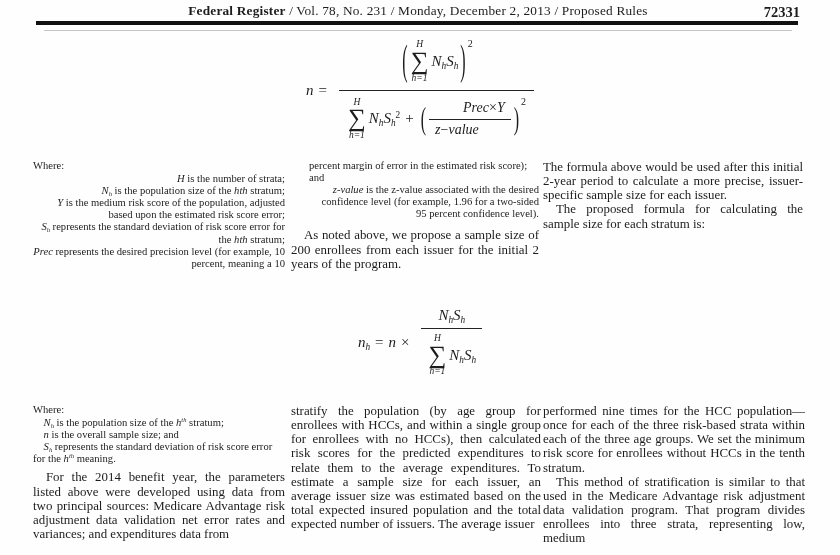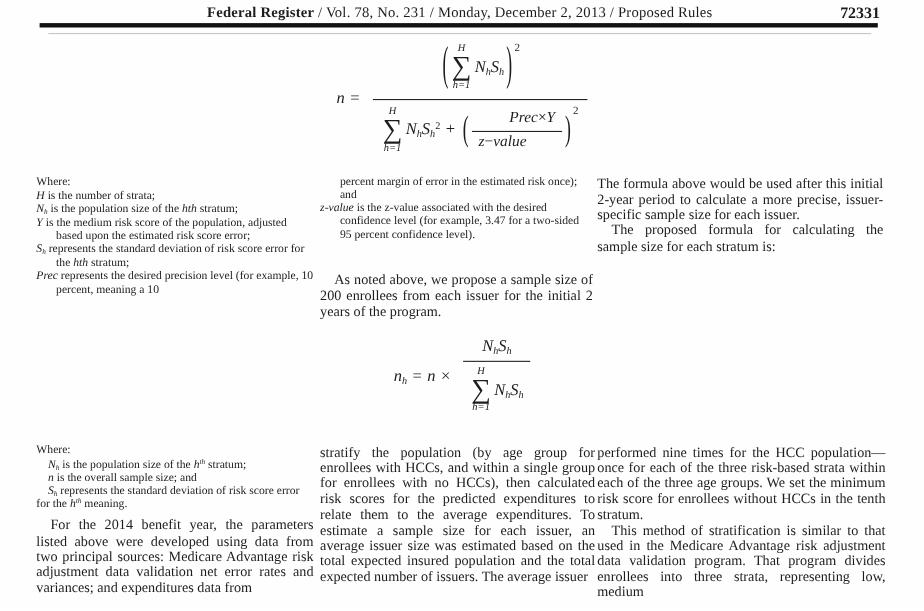--- a/index.html
+++ b/index.html
@@ -45,25 +45,25 @@
   .sup2 { align-self:flex-start; font-size:10px; font-style:normal; margin-top:-1px; }
   .main2 > .num { padding:0 6px 4px; }
   .main2 > .den { padding:4px 6px 0; }
 
   
   .col { position:absolute; }
   .small { font-size:10.6px; line-height:12.1px; text-align:left; }
   .body  { font-size:12.9px; line-height:14.15px; text-align:justify; }
   p { margin:0; }
   .wlabel { margin-bottom:1px; }
-  .def  { padding-left:1.7em; text-indent:-1.7em; }
+  .def  { padding-left:1.7em; text-indent:-1.7em;text-align:right; }
   .cont { padding-left:1.7em; }
   .def2 { text-indent:1em; }
   .p-indent { text-indent:1em; }
-  .mt-para { margin-top:27px; }
+  .mt-para { margin-top:8px; }
   .mt-para2 { margin-top:5px; }
 </style>
 </head>
 <body>
 
 <div class="page">
 
   <div class="header">
     <div class="header-center"><span class="journal">Federal Register</span><span> / Vol. 78, No. 231 / Monday, December 2, 2013 / Proposed Rules</span></div>
     <div class="pagenum">72331</div>
@@ -107,22 +107,22 @@
   <div class="col small" style="left:33px; top:160px; width:252px;">
     <p class="wlabel">Where:</p>
     <p class="def"><i>H</i><span> is the number of strata;</span></p>
     <p class="def"><i>N</i><sub>h</sub><span> is the population size of the </span><i>hth</i><span> stratum;</span></p>
     <p class="def"><i>Y</i><span> is the medium risk score of the population, adjusted based upon the estimated risk score error;</span></p>
     <p class="def"><i>S</i><sub>h</sub><span> represents the standard deviation of risk score error for the </span><i>hth</i><span> stratum;</span></p>
     <p class="def"><i>Prec</i><span> represents the desired precision level (for example, 10 percent, meaning a 10</span></p>
   </div>
 
   <div class="col small" style="left:291px; top:160px; width:248px;">
-    <p class="cont">percent margin of error in the estimated risk once); and</p>
-    <p class="def"><i>z-value</i><span> is the z-value associated with the desired confidence level (for example, 3.47 for a two-sided 95 percent confidence level).</span></p>
+    <p class="cont">percent margin of error in the estimated risk score); and</p>
+    <p class="def"><i>z-value</i><span> is the z-value associated with the desired confidence level (for example, 1.96 for a two-sided 95 percent confidence level).</span></p>
     <p class="body p-indent mt-para">As noted above, we propose a sample size of 200 enrollees from each issuer for the initial 2 years of the program.</p>
   </div>
 
   <div class="col body" style="left:543px; top:160px; width:260px;">
     <p>The formula above would be used after this initial 2-year period to calculate a more precise, issuer-specific sample size for each issuer.</p>
     <p class="p-indent">The proposed formula for calculating the sample size for each stratum is:</p>
   </div>
 
   <div class="formula f2">
     <span class="run lhs"><i>n</i><sub>h</sub><span class="mo">=</span><i>n</i><span class="mo">×</span></span>

